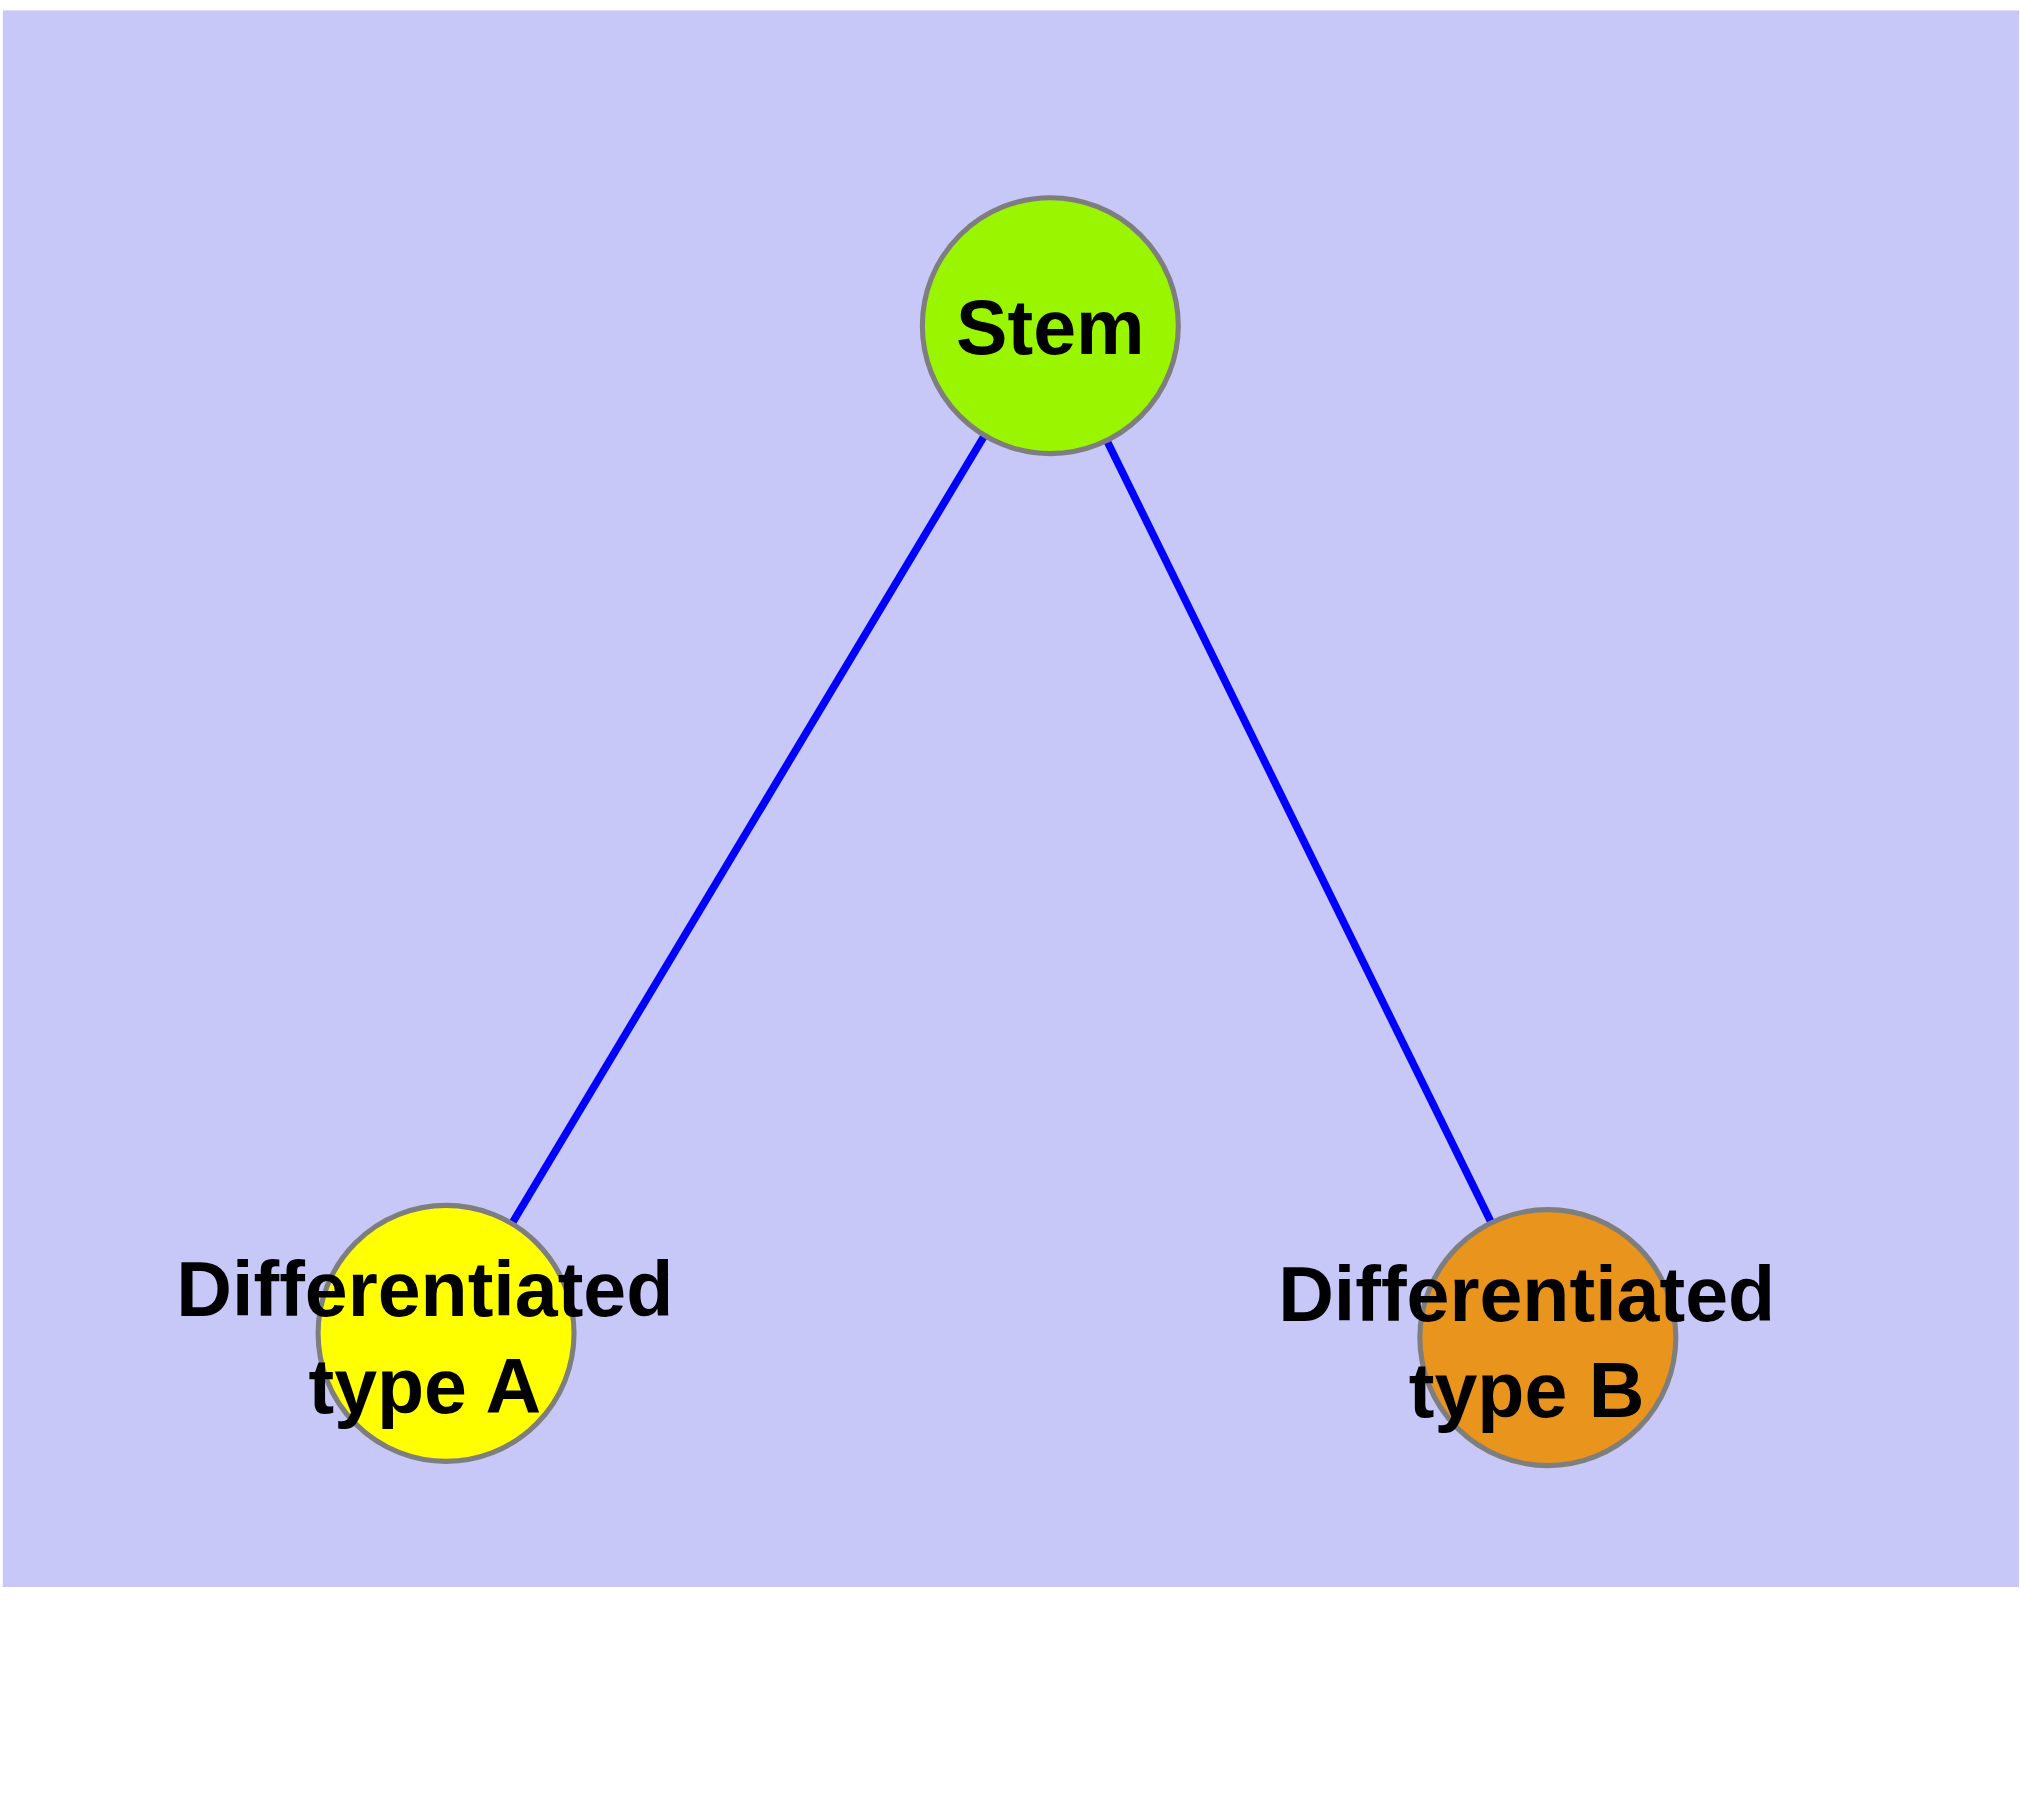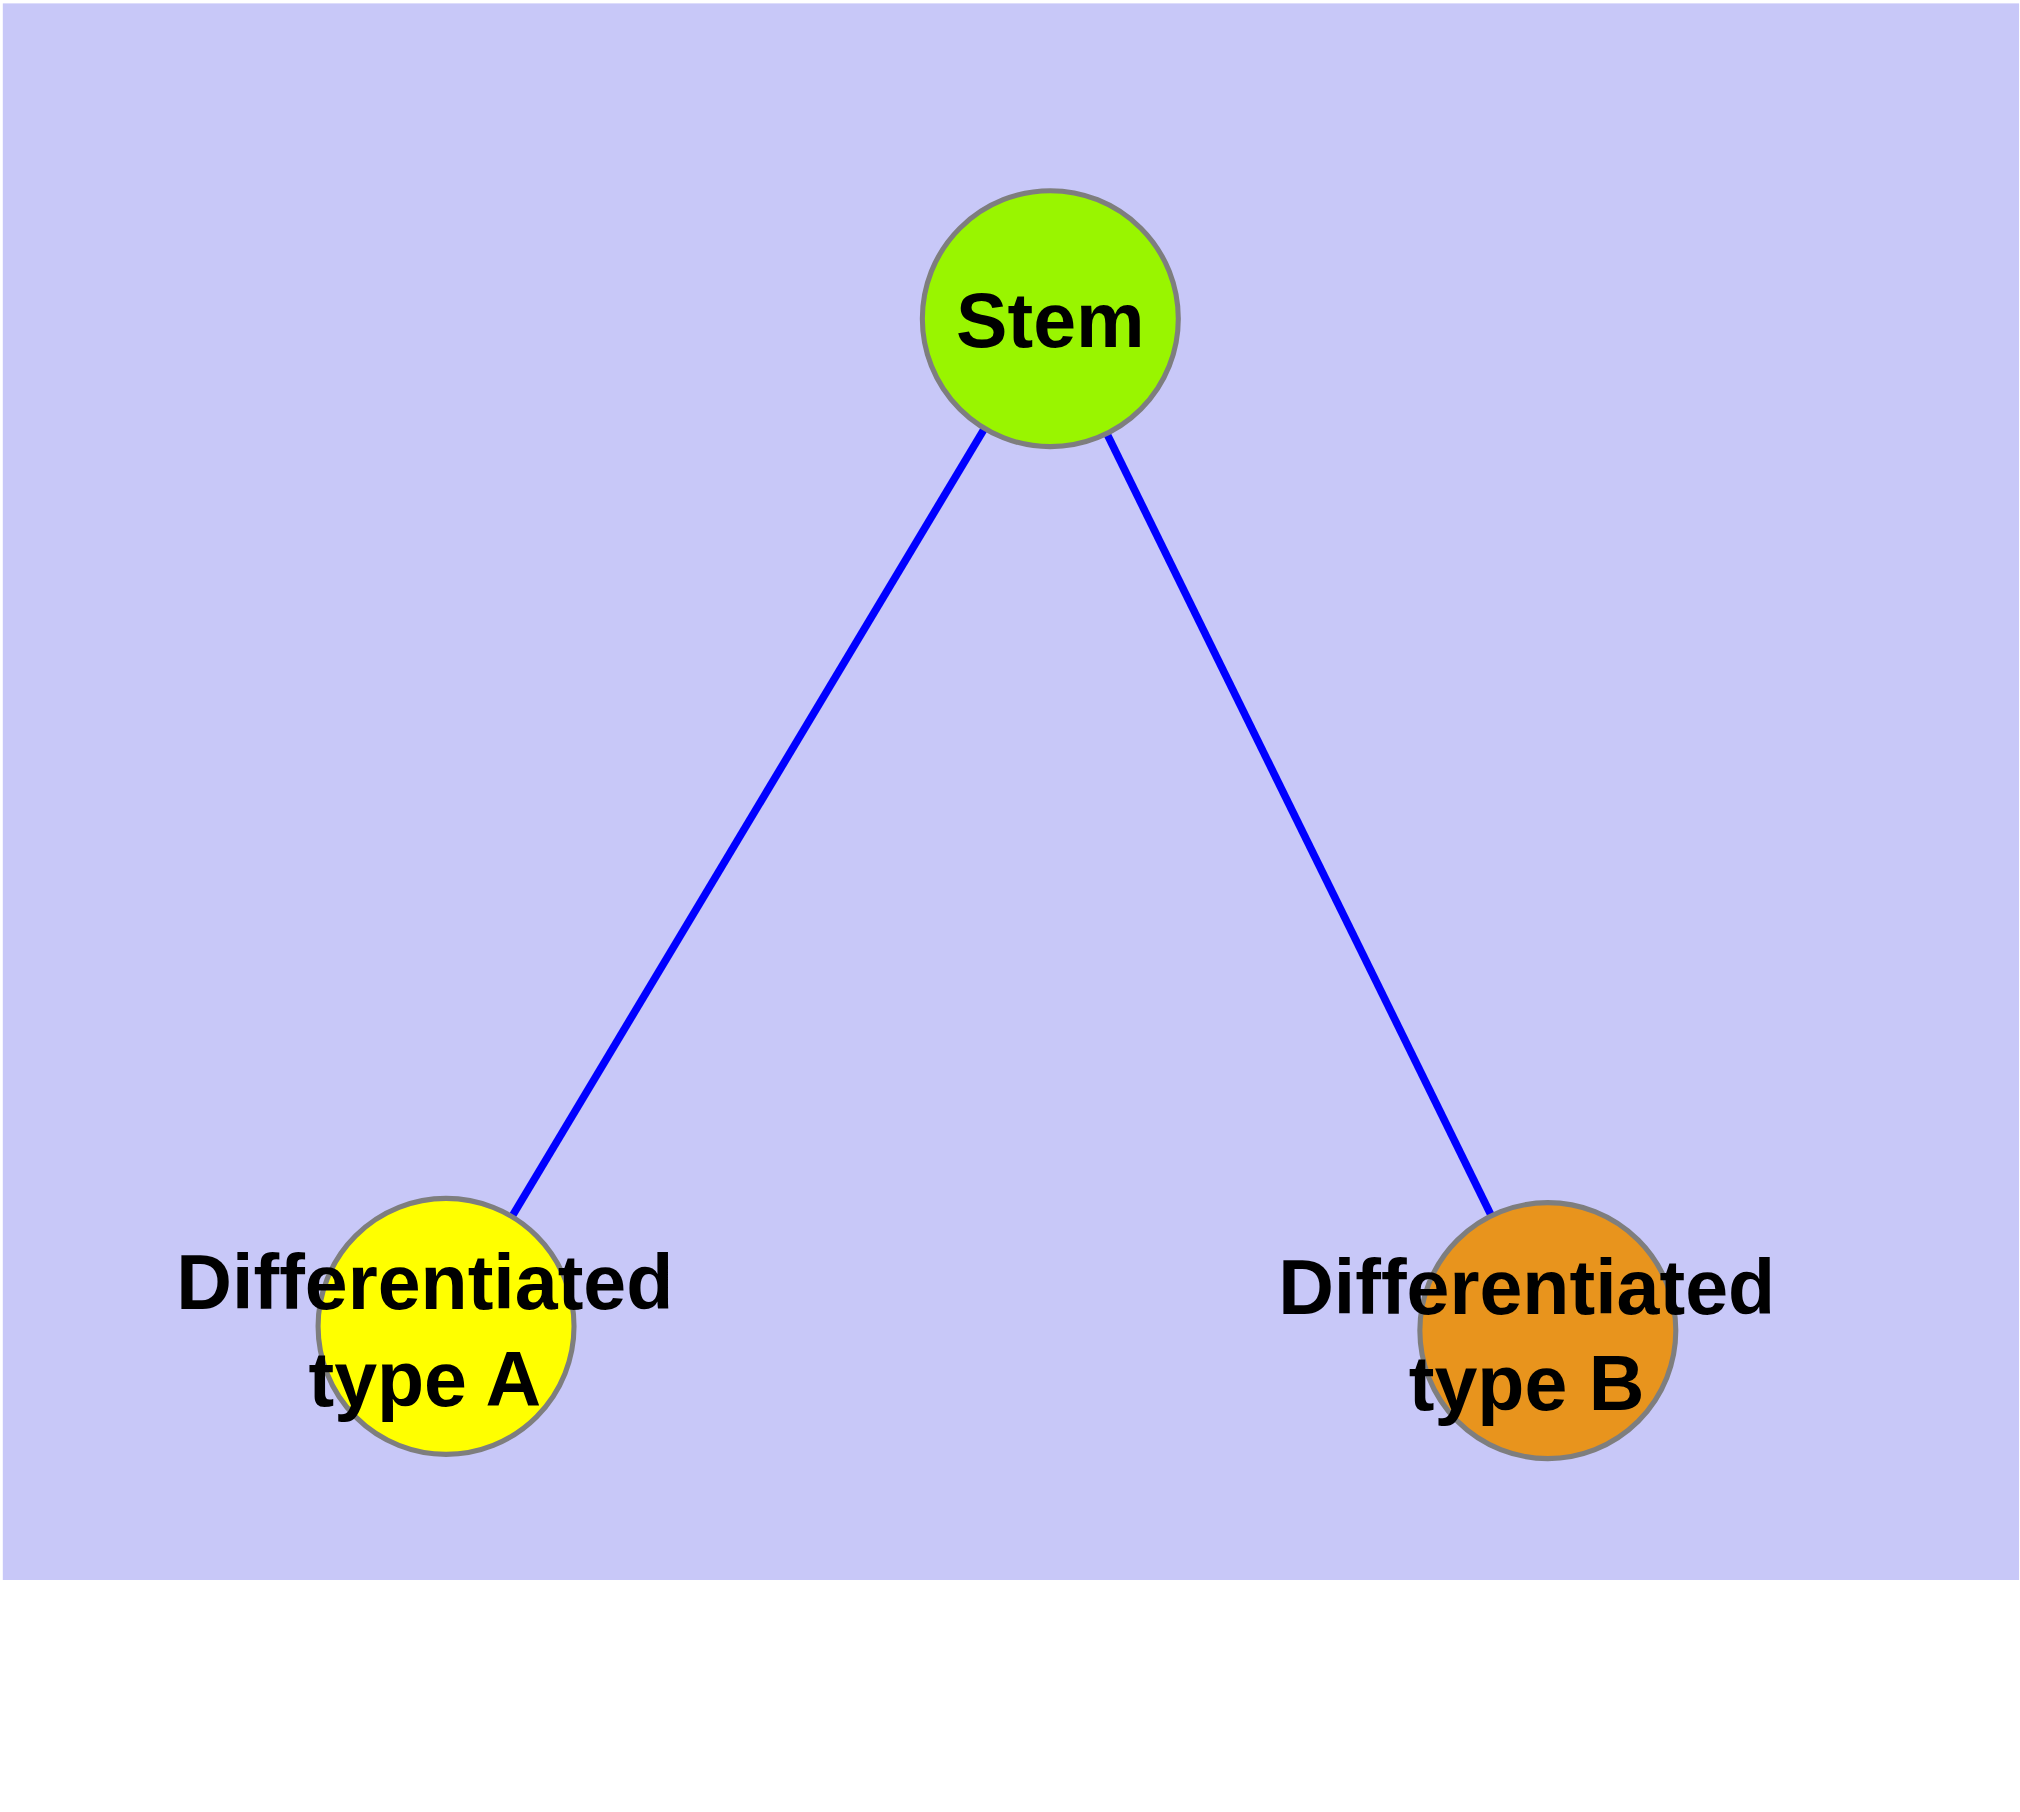--- a/index.html
+++ b/index.html
@@ -7,20 +7,21 @@
     padding: 0;
     background: #FFFFFF;
     font-family: "Liberation Sans", sans-serif;
   }
   .figure-wrap {
     position: relative;
     width: 2021px;
     height: 1580px;
     background: #FFFFFF;
     overflow: hidden;
+    margin-top: 7px;
   }
   svg.graph-canvas {
     position: absolute;
     left: 0;
     top: 0;
     width: 2021px;
     height: 1812px;
     display: block;
   }
   svg.graph-canvas text {

